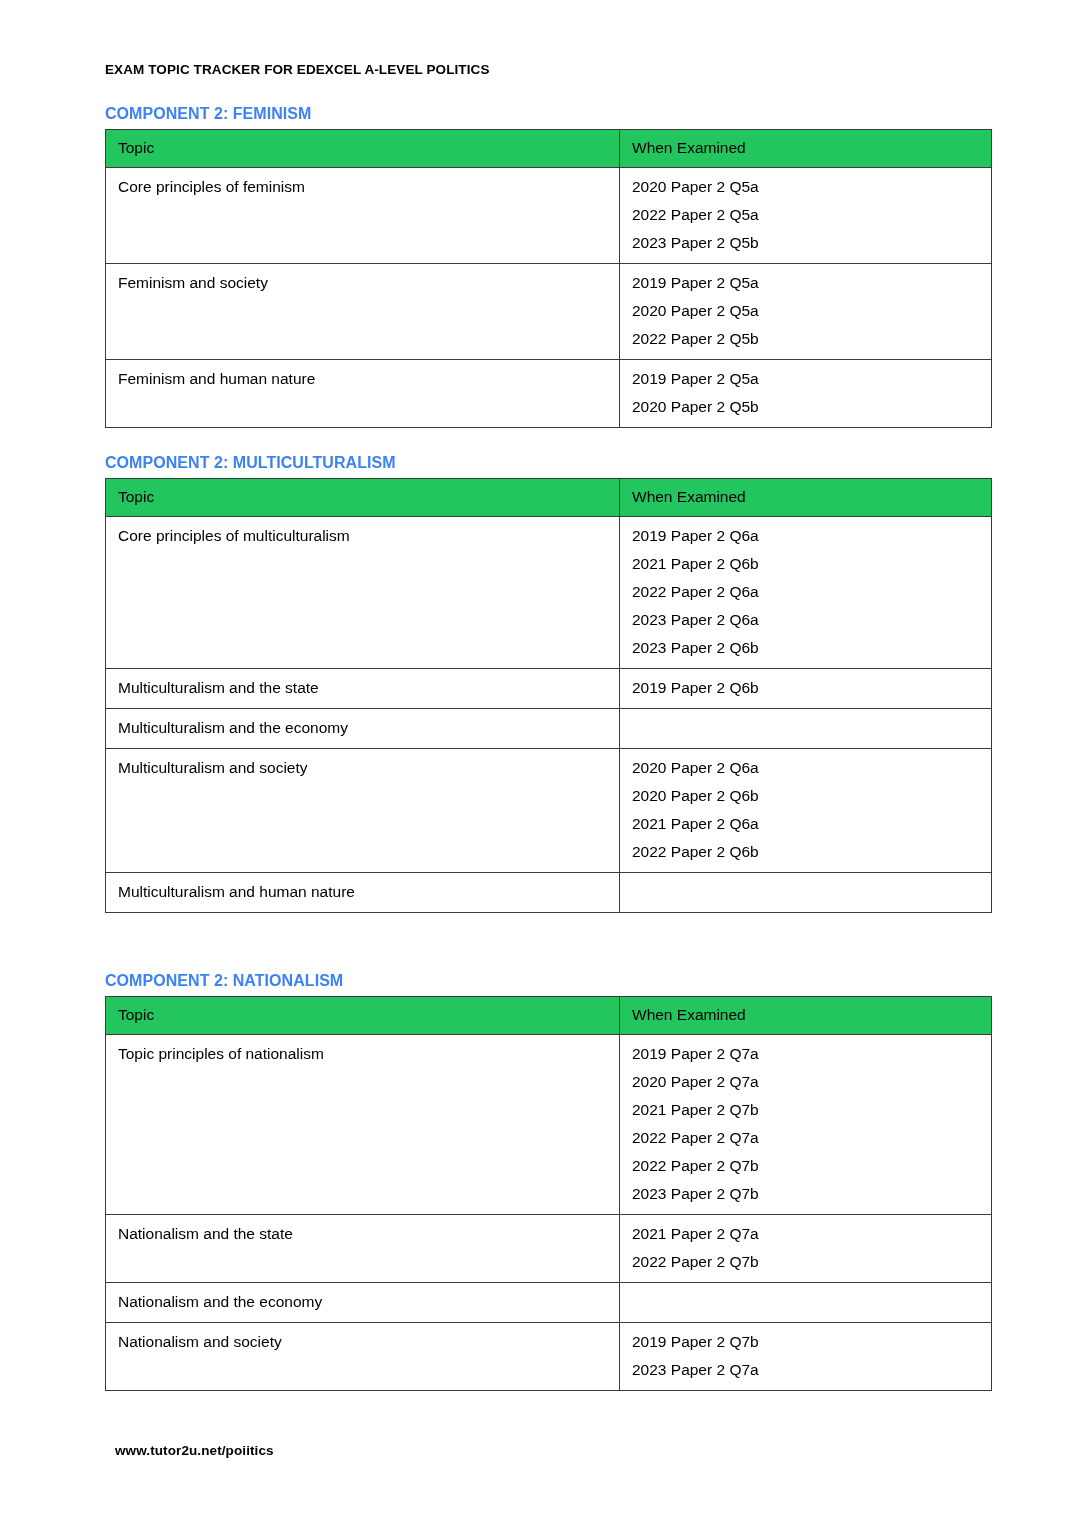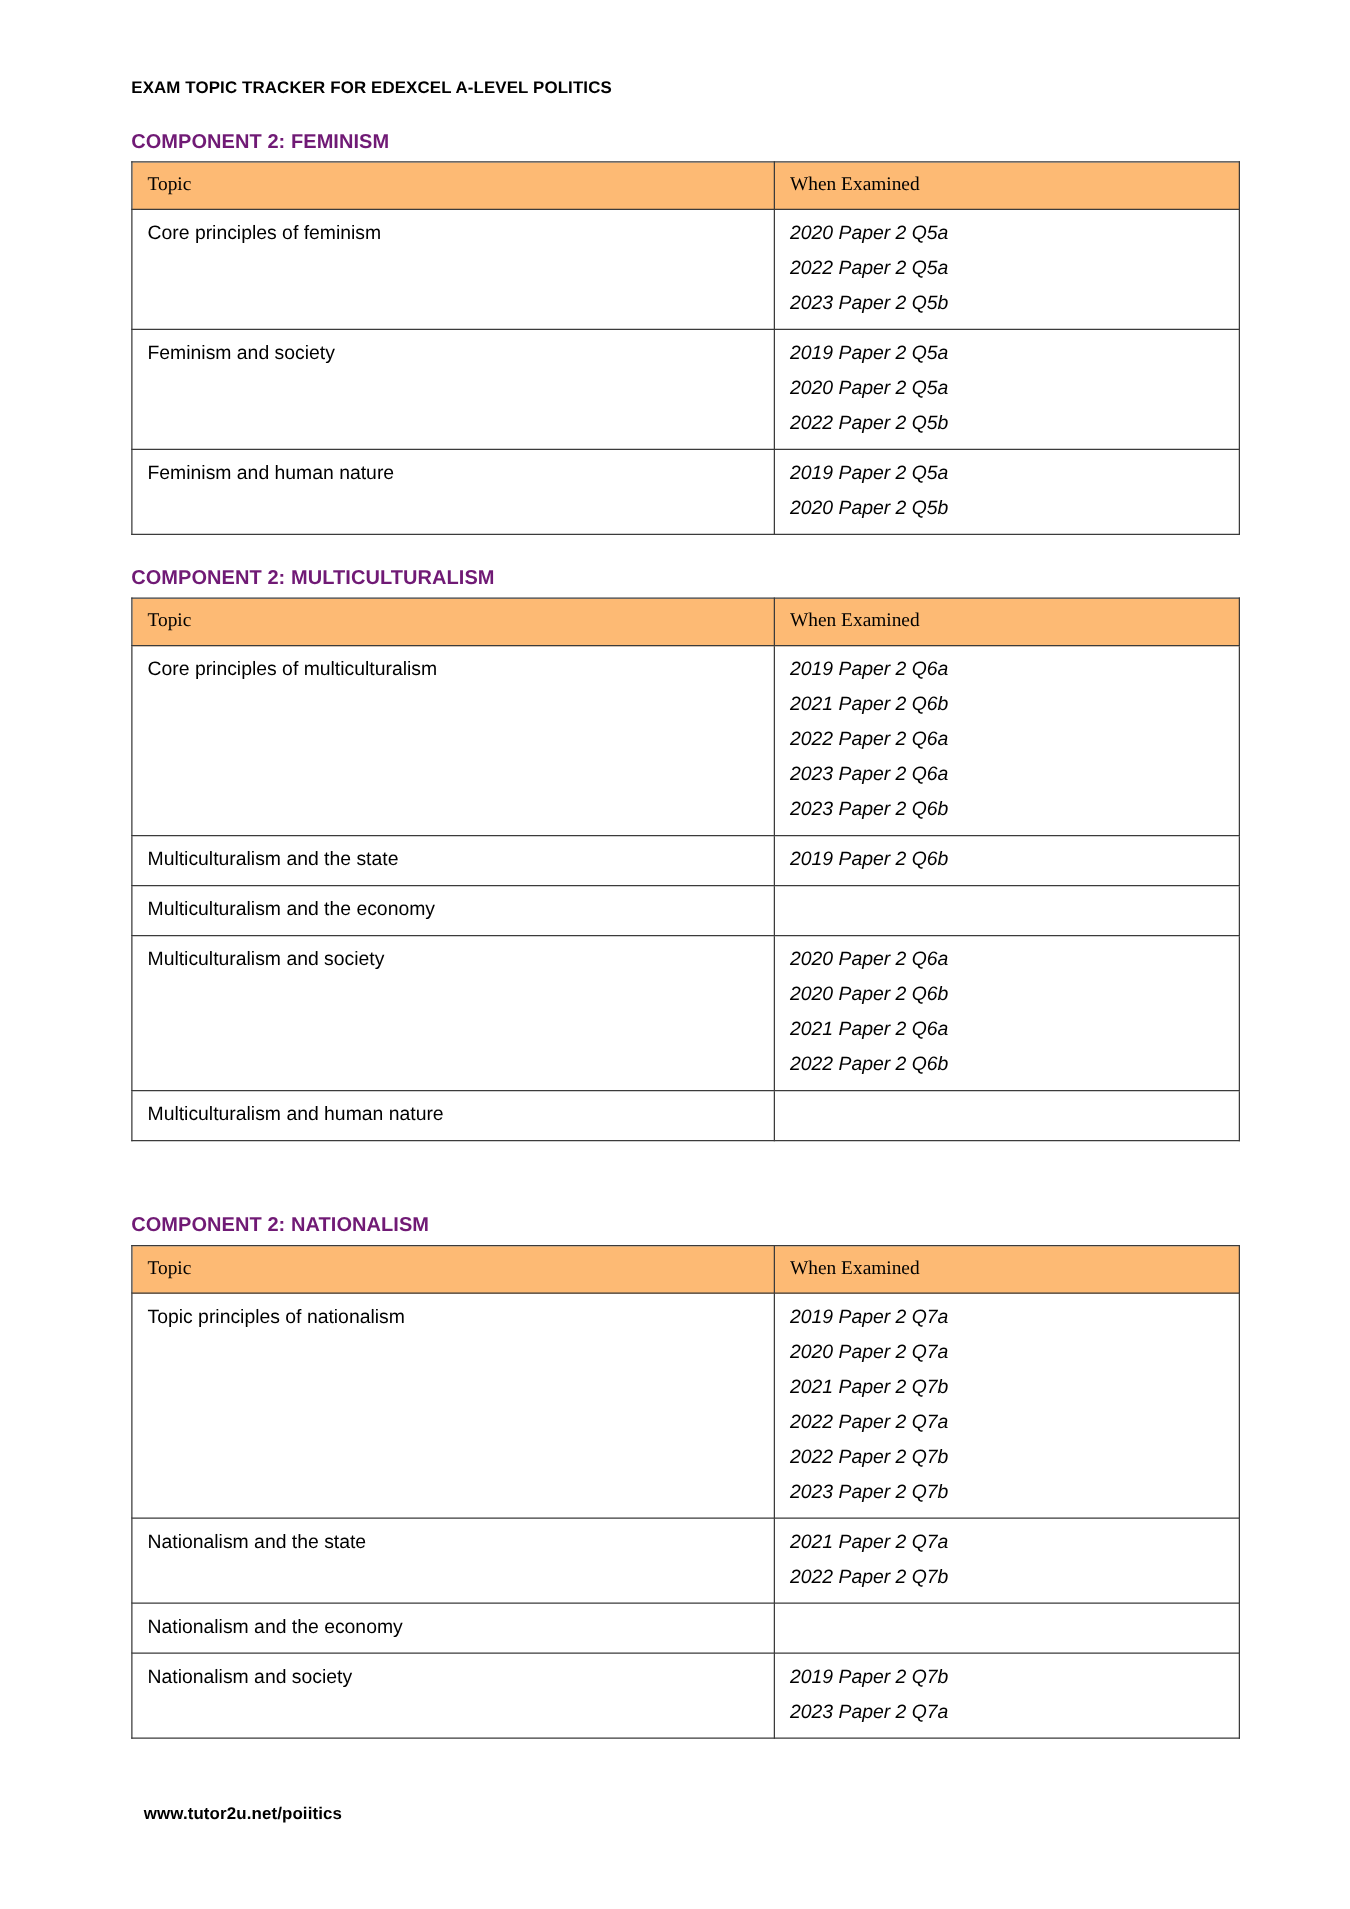--- a/index.html
+++ b/index.html
@@ -33,21 +33,21 @@
     line-height: 1.2;
   }
 
   .section {
     margin: 0;
   }
 
   .section-heading {
     font-size: 16px;
     font-weight: bold;
-    color: #701a75;
+    color: #3b82f6;
     margin: 0 0 5px 0;
     line-height: 1.25;
     letter-spacing: 0.05px;
   }
 
   table.tracker {
     border-collapse: collapse;
     width: 886px;
     table-layout: fixed;
     border: 1.6px solid #3b3b3b;
@@ -61,28 +61,27 @@
     border: 1.3px solid #3b3b3b;
     text-align: left;
     vertical-align: top;
     font-size: 15.5px;
     line-height: 28px;
     padding: 5px 0 6px 12px;
     font-weight: normal;
   }
 
   table.tracker thead th {
-    background: #fdba74;
+    background: #22c55e;
     height: 23px;
     padding-top: 4px;
     padding-bottom: 5px;
-    font-family: Liberation Serif, serif;
-  }
-
-  .cell-lines { margin: 0; padding: 0; font-style: italic; }
+  }
+
+  .cell-lines { margin: 0; padding: 0; }
   .cell-lines .ln { display: block; white-space: nowrap; }
   .cell-lines .ln.blank { height: 28px; }
 
   .gap-small { height: 25px; }
   .gap-large { height: 58px; }
 
   .footer {
     position: absolute;
     left: 115px;
     top: 1443px;

